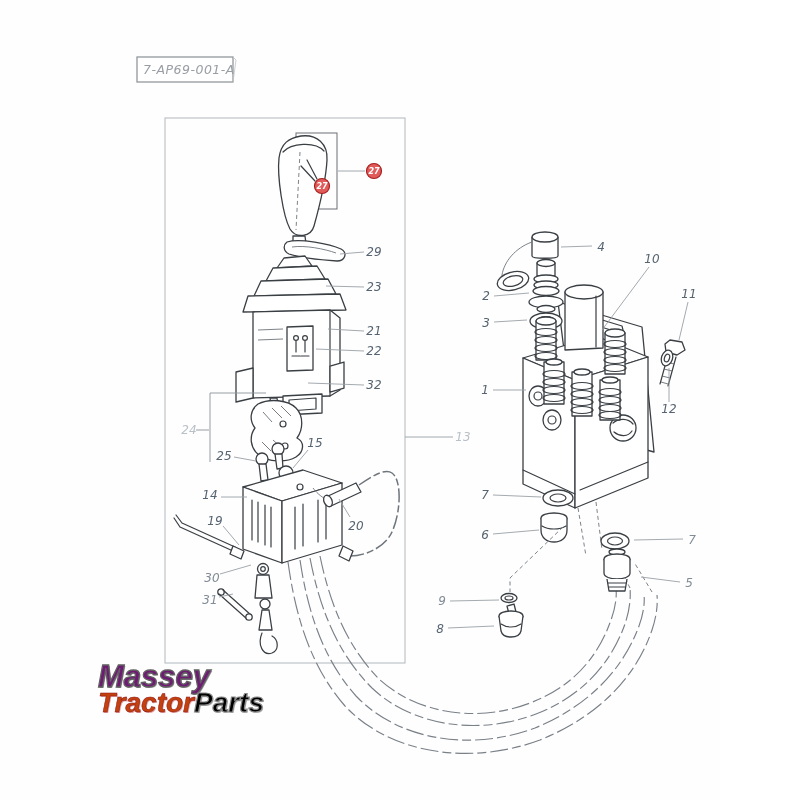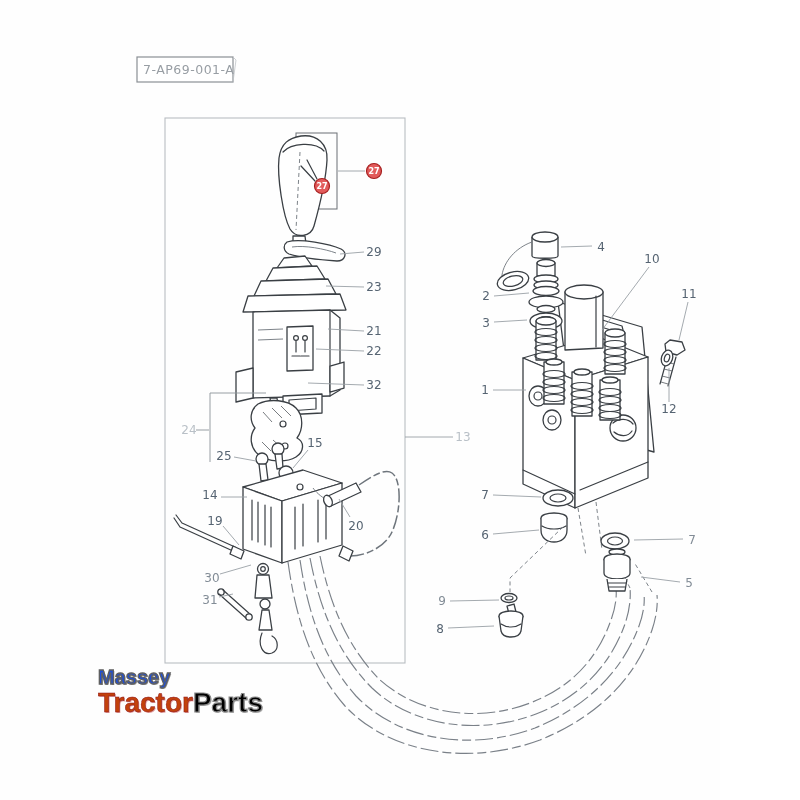--- a/index.html
+++ b/index.html
@@ -1,18 +1,18 @@
 <!DOCTYPE html>
 <html><head>
 <meta charset="utf-8">
 <style>
   html,body{margin:0;padding:0;background:#ffffff;}
   #stage{
     position:relative;width:720px;height:800px;background:#fefefe;
-    font-family:"DejaVu Sans","Liberation Sans",sans-serif;overflow:hidden;
+    font-family:"DejaVu Sans","Liberation Sans",sans-serif;overflow:hidden;font-style:italic;
   }
   svg{position:absolute;left:0;top:0;}
   .part{fill:#ffffff;stroke:#3a3f44;stroke-width:1.3;stroke-linejoin:round;}
   .partline{fill:none;stroke:#3a3f44;stroke-width:1.2;stroke-linejoin:round;stroke-linecap:round;}
   .thin{fill:none;stroke:#6e757c;stroke-width:0.9;}
   .leader{fill:none;stroke:#9aa0a6;stroke-width:0.9;}
   .bracket{fill:none;stroke:#8d949a;stroke-width:0.9;}
   .frame{fill:none;stroke:#b8bdc2;stroke-width:1.1;}
   .detailbox{fill:none;stroke:#6a6f74;stroke-width:1;}
   .callout{font-size:12px;fill:#566472;}
@@ -24,21 +24,21 @@
   .cable{fill:none;stroke:#6e757c;stroke-width:1.5;stroke-dasharray:14 3 7 3;}
   .badge{fill:#e25b5b;stroke:#a61f1f;stroke-width:1.2;}
   .badgetext{font-size:8px;font-weight:bold;fill:#ffffff;}
   .hatch{stroke:#555a5f;stroke-width:0.8;}
   #watermark{
     position:absolute;left:98px;top:664px;line-height:26px;
     font-weight:bold;font-family:"Liberation Sans","DejaVu Sans",sans-serif;
     user-select:none;
   }
   #watermark .outline{
-    color:#1d4ed8;font-size:20px;
+    color:#701a75;font-size:31px;
     -webkit-text-stroke:1.3px #606060;
     text-shadow:1px 1px 0 #9a9a9a;
   }
   #watermark .red{
     color:#c2410c;font-size:28px;-webkit-text-stroke:0.5px #8d1218;
     text-shadow:1px 1px 0 #e0a0a0;
   }
   #watermark .outline2{
     color:#000000;font-size:28px;
     -webkit-text-stroke:1.2px #8a8a8a;

